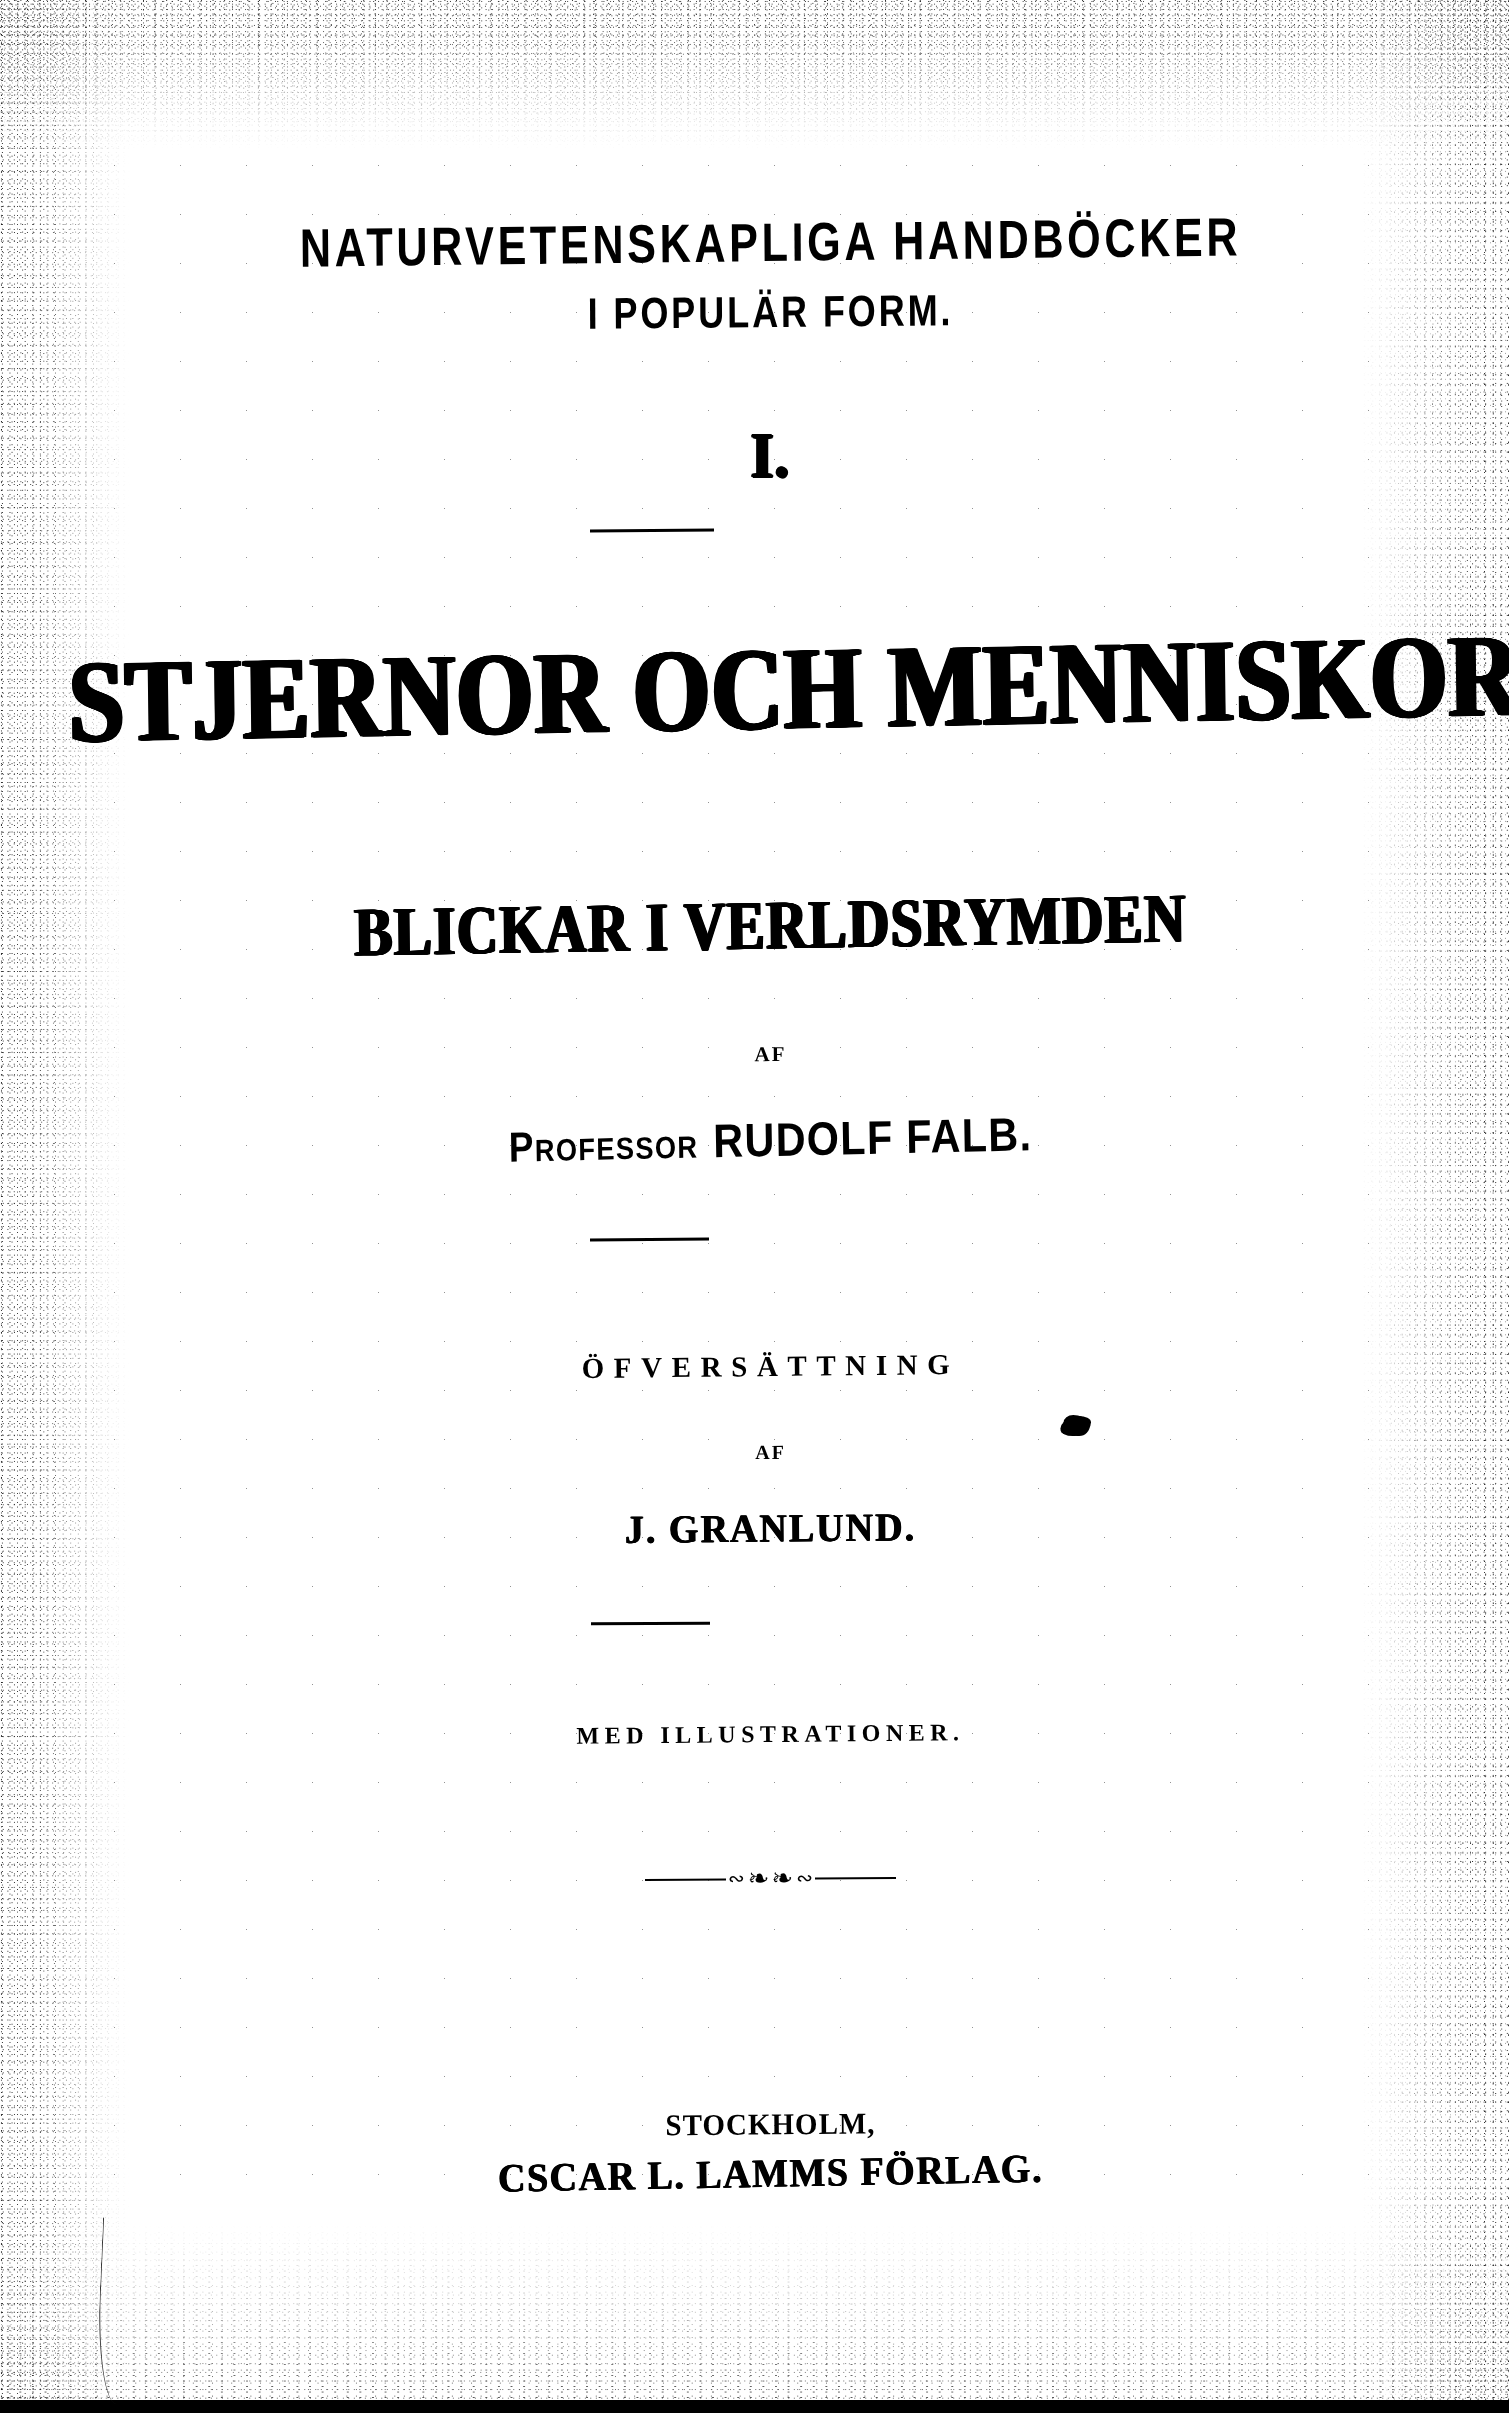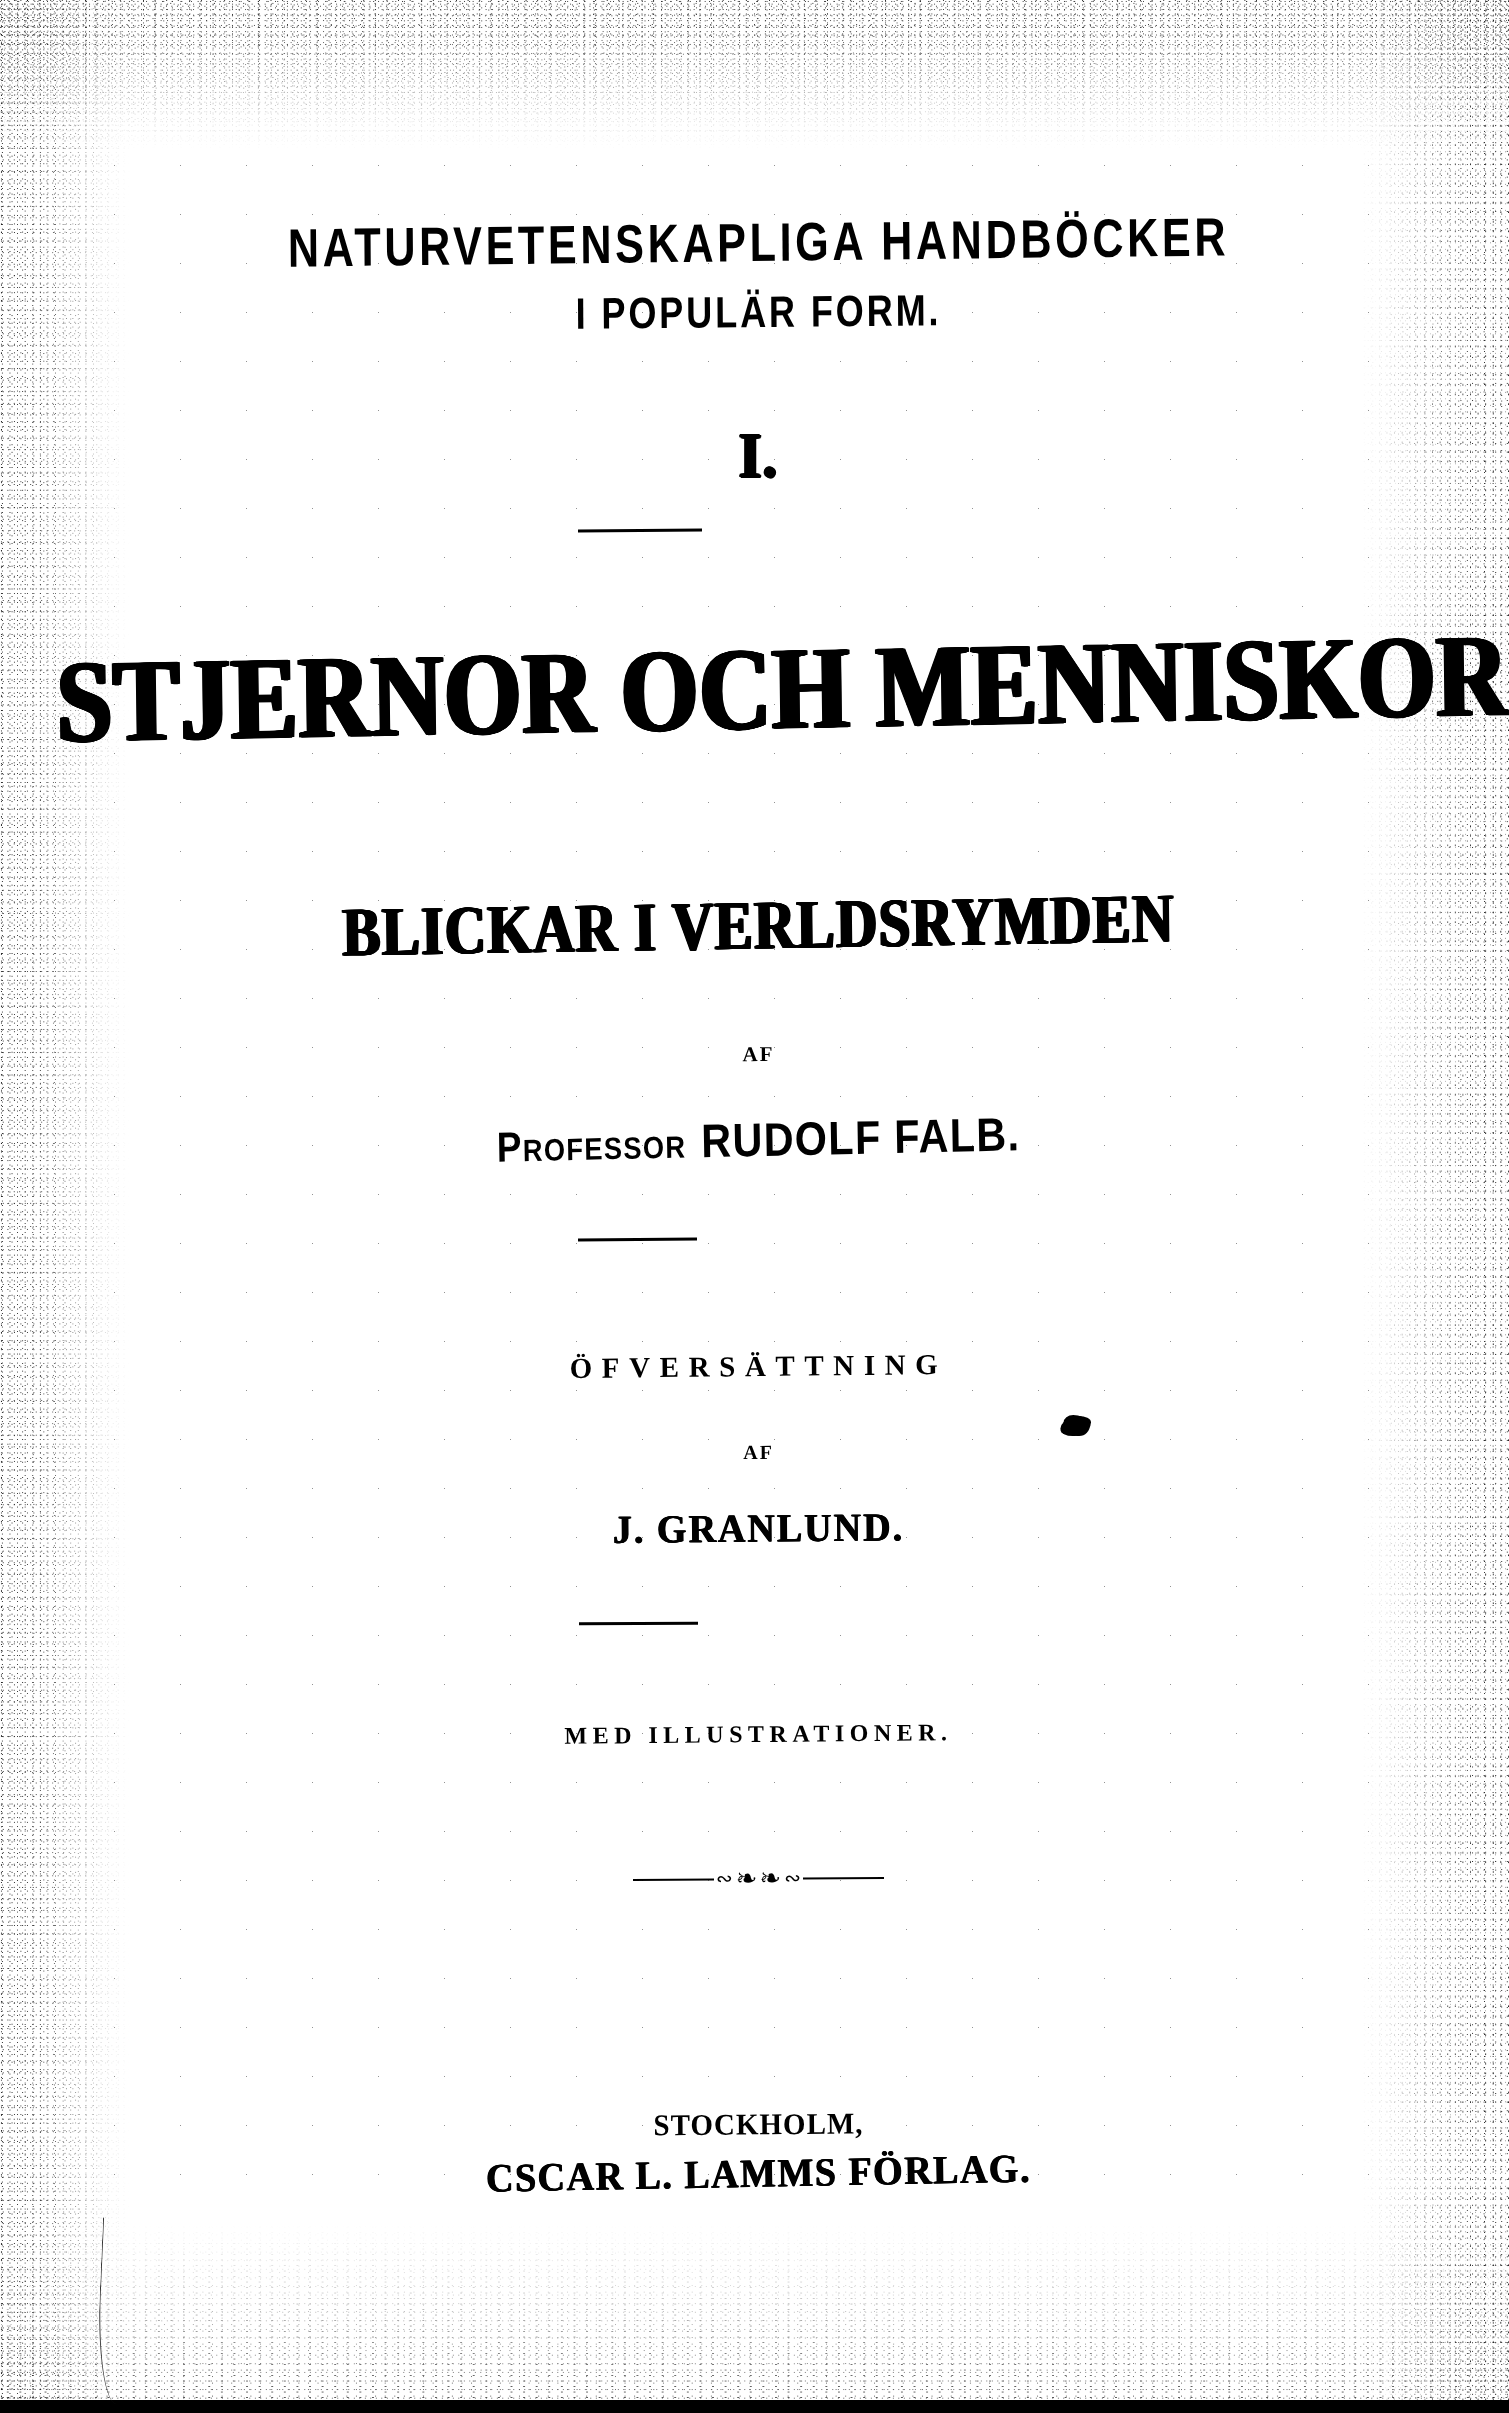--- a/index.html
+++ b/index.html
@@ -129,21 +129,21 @@
     height: 20px;
     background: #000;
     border-radius: 48% 58% 42% 56% / 54% 46% 58% 44%;
     z-index: 6;
     box-shadow: -4.5px 2px 0 -2px #000, 3.5px -2.5px 0 -2.5px #000, -2px -3.5px 0 -2.5px #000;
   }
 
   
   #content {
     position: absolute;
-    left: 4px;
+    left: 16px;
     top: 0;
     width: 1266px;
     height: 2413px;
     z-index: 3;
     text-align: center;
   }
 
   .blk { position: absolute; left: 0; width: 1509px; text-align: center; }
 
   

